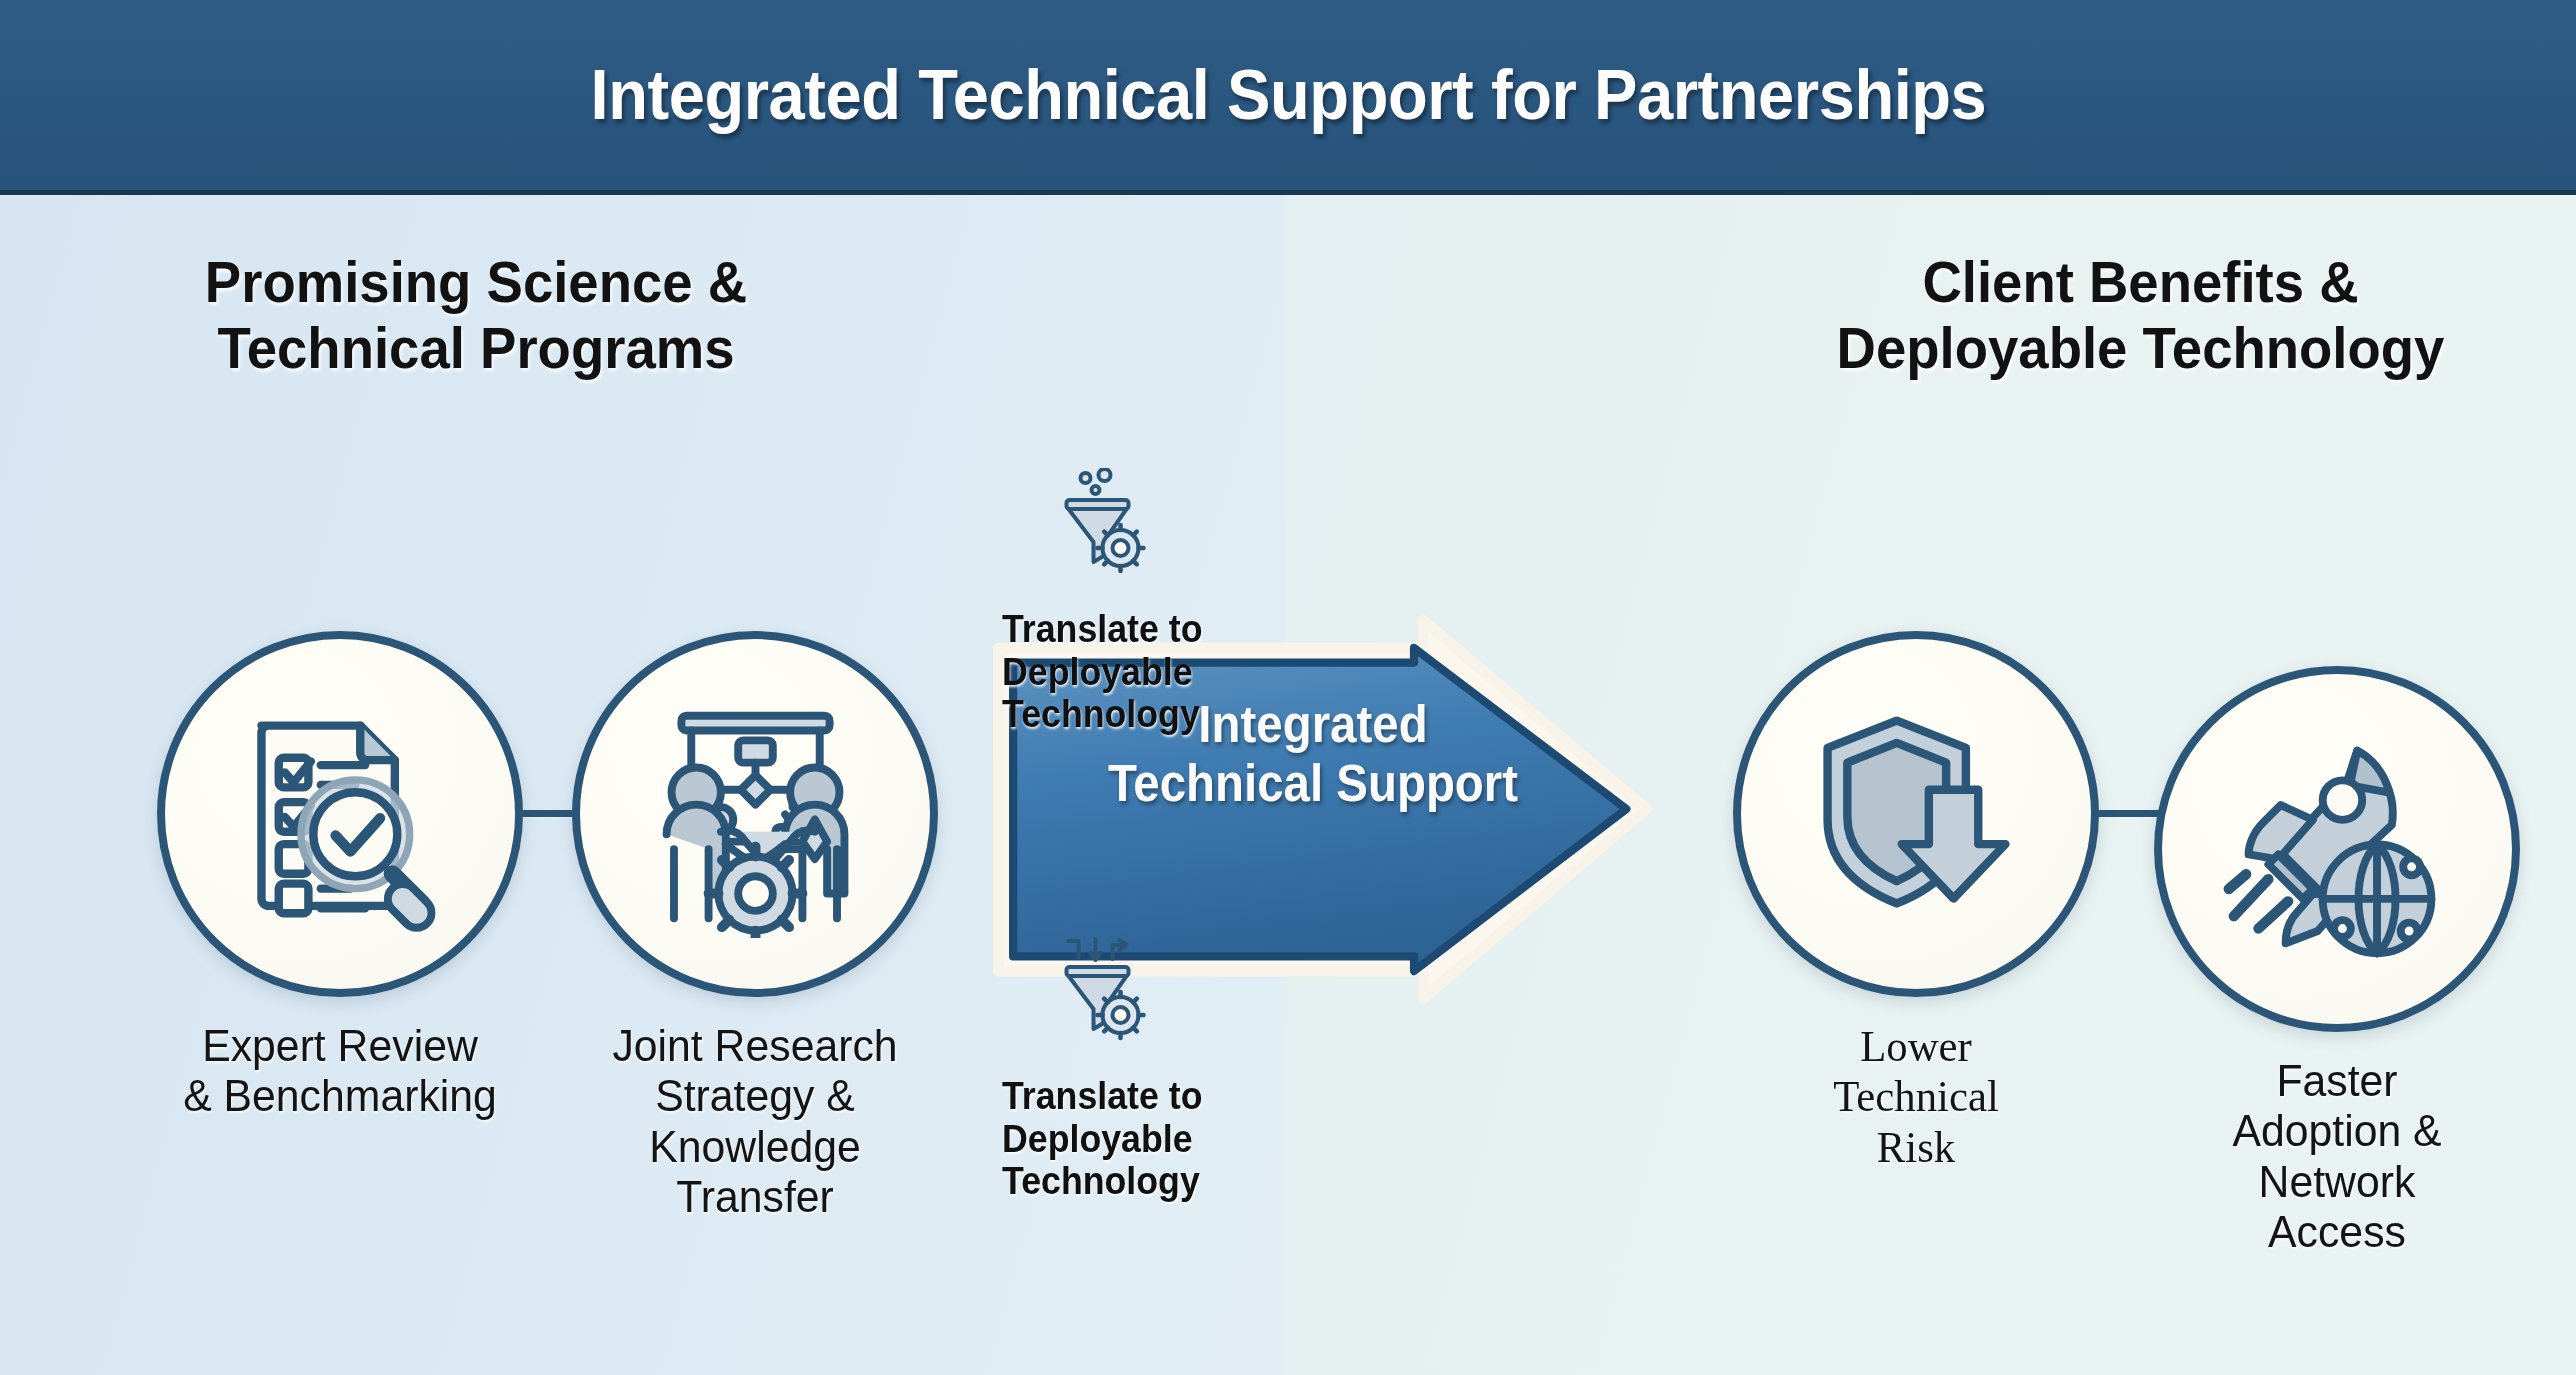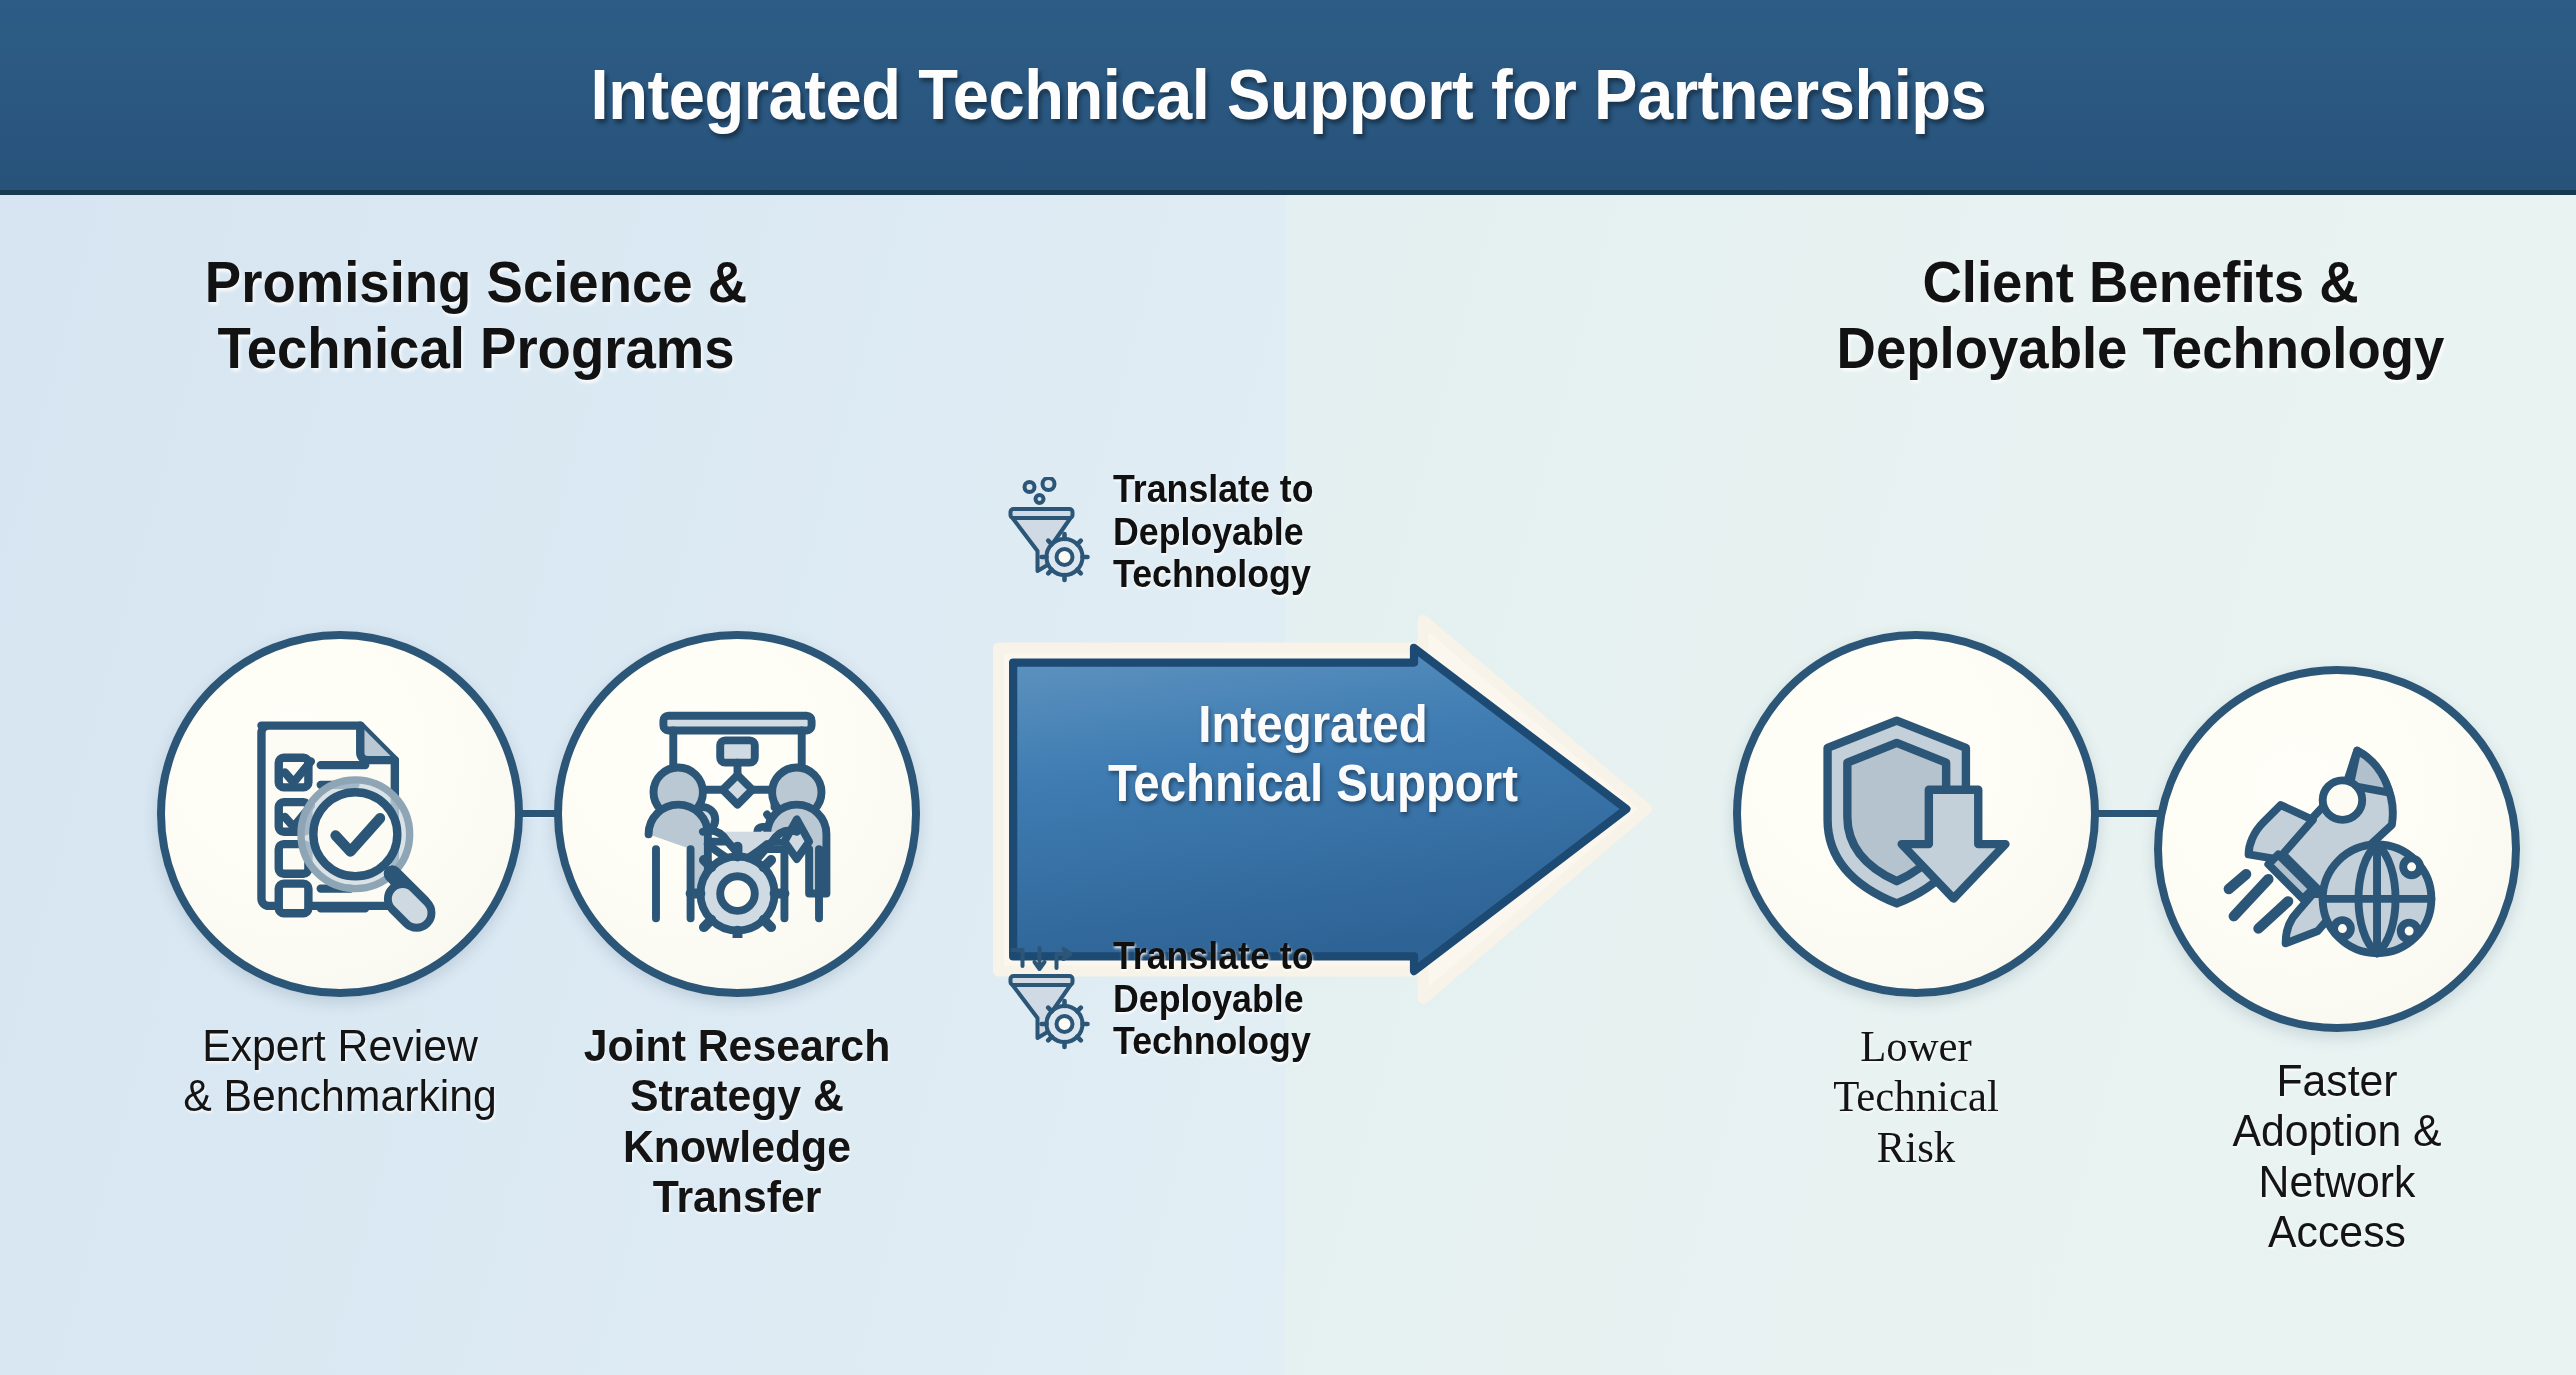--- a/index.html
+++ b/index.html
@@ -68,21 +68,21 @@
     text-align:center;
     font-size:45px;
     line-height:1.12;
     color:#141414;
     transform:scaleX(0.95);
     text-shadow:0.9px 1.8px 2.7px rgba(255,255,255,.8);
     white-space:pre-line;
   }
 
   #node-1 { left:157px;  top:631px; }
-  #node-2 { left:554px;  top:631px;font-weight:bold; }
+  #node-2 { left:572px;  top:631px; }
   #node-3 { left:1733px; top:631px;font-family:Liberation Serif, serif; }
   #node-4 { left:2154px; top:666px; }
 
   .connector {
     position:absolute; height:7.3px; background:#2c5677; z-index:1;
     box-shadow:0 0.9px 1.8px rgba(255,255,255,.5);
   }
   #connector-left  { left:512px;  top:810px; width:77px; }
   #connector-right { left:2088px; top:810px; width:77px; }
 
@@ -93,21 +93,21 @@
     position:absolute; left:993px; top:695px; width:640px;
     text-align:center; color:#fbfbfb;
     font-size:51px; font-weight:bold; line-height:1.16;
     transform:scaleX(0.93);
     text-shadow:1.8px 2.7px 4.6px rgba(0,0,0,.40);
     z-index:4; white-space:pre-line; pointer-events:none;
   }
 
   
   .tag {
-    position:absolute; display:flex; align-items:center; gap:10px; z-index:5;
+    position:absolute; display:flex; align-items:center; gap:30px; z-index:5;flex-direction:column;
   }
   .tag .tag-icon { width:101px; height:110px; flex:0 0 101px; }
   .tag .tag-icon svg { width:100%; height:100%; display:block; }
   .tag .tag-text {
     font-size:38px; font-weight:bold; line-height:1.12; color:#101010;
     transform:scaleX(0.94); transform-origin:left center;
     text-shadow:0.9px 1.8px 2.7px rgba(255,255,255,.9);
     white-space:pre-line;
   }
   #tag-top    { left:1002px; top:468px; }

